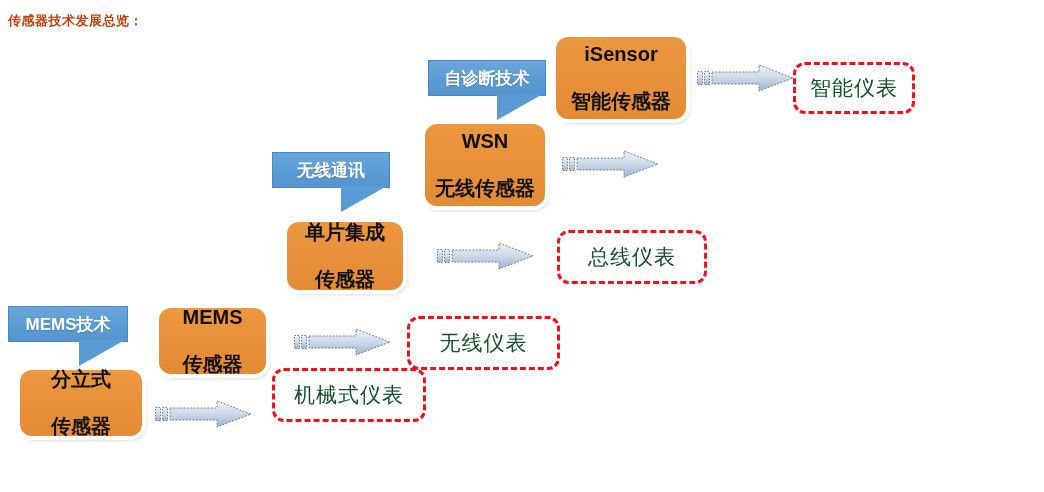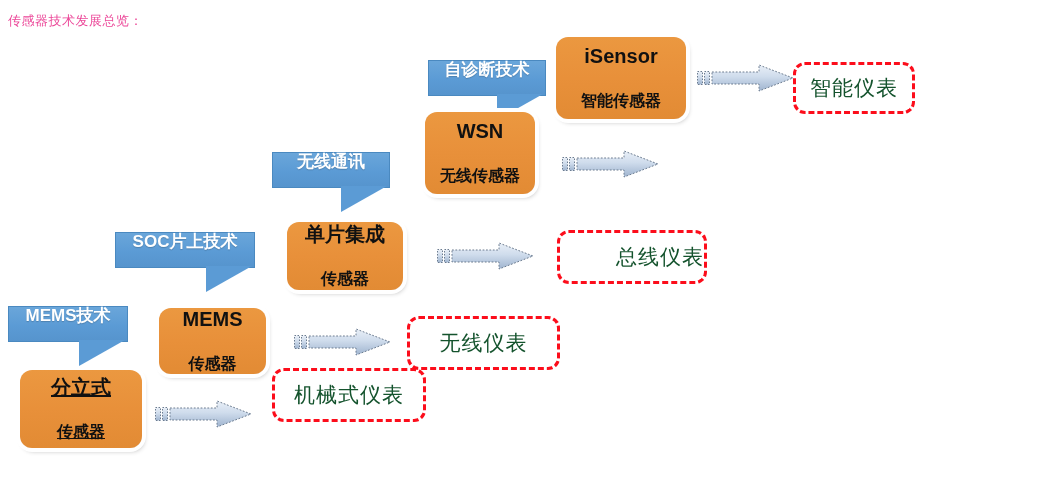--- a/index.html
+++ b/index.html
@@ -17,32 +17,33 @@
   #canvas {
     position: relative;
     width: 1044px;
     height: 492px;
   }
   .page-title {
     position: absolute;
     left: 8px;
     top: 12px;
     font-size: 13px;
-    font-weight: normal;
-    color: #ec4899;
+    font-weight: bold;
+    color: #c2410c;
     letter-spacing: 0.5px;
     white-space: nowrap;
   }
 
   
   .callout {
     position: absolute;
     background: linear-gradient(to bottom, #6aa6da 0%, #5b9bd5 55%, #5694cd 100%);
     border: 1px solid #4a89c0;
     display: flex;
+    align-items: center;
     justify-content: center;
     box-sizing: border-box;
   }
   .callout .callout-label {
     color: #ffffff;
     font-weight: bold;
     font-size: 17px;
     line-height: 1;
     white-space: nowrap;
     text-shadow: 0 1px 1px rgba(0,0,0,0.18);
@@ -72,21 +73,21 @@
     gap: 24px;
   }
   .sensorbox .line1 {
     font-weight: bold;
     font-size: 20px;
     line-height: 1.15;
     white-space: nowrap;
   }
   .sensorbox .line2 {
     font-weight: bold;
-    font-size: 16px;
+    font-size: 20px;
     line-height: 1.15;
     white-space: nowrap;
     margin-top: 0;
   }
 
   
   .arrow {
     position: absolute;
   }
 
@@ -143,45 +144,41 @@
 
   <div class="resultbox" style="left:793px; top:62px; width:122px; height:52px;">
     <span class="result-label">智能仪表</span>
   </div>
 
   <div class="callout" style="left:272px; top:152px; width:118px; height:36px;">
     <span class="callout-label">无线通讯</span>
     <span class="tail"></span>
   </div>
 
-  <div class="sensorbox" style="left:425px; top:112px; width:110px; height:82px;">
+  <div class="sensorbox" style="left:425px; top:124px; width:120px; height:82px;">
     <span class="line1">WSN</span>
     <span class="line2">无线传感器</span>
   </div>
 
   <div class="arrow" style="left:562px; top:148px; width:98px; height:32px;">
     <svg width="98" height="32" viewBox="0 0 98 32" xmlns="http://www.w3.org/2000/svg">
       <defs>
         <linearGradient id="ag2" x1="0" y1="0" x2="0" y2="1">
           <stop offset="0%" stop-color="#e9eff7"></stop>
           <stop offset="45%" stop-color="#cfdcec"></stop>
           <stop offset="100%" stop-color="#9fb4cf"></stop>
         </linearGradient>
       </defs>
       <rect x="0.5" y="9.5" width="5" height="13" fill="url(#ag2)" stroke="#6c7c90" stroke-width="1" stroke-dasharray="1.5,1.5"></rect>
       <rect x="7.5" y="9.5" width="5" height="13" fill="url(#ag2)" stroke="#6c7c90" stroke-width="1" stroke-dasharray="1.5,1.5"></rect>
       <path d="M15,10 L62,10 L62,3 L96,16 L62,29 L62,22 L15,22 Z" fill="url(#ag2)" stroke="#6c7c90" stroke-width="1" stroke-dasharray="1.8,1.6"></path>
     </svg>
   </div>
 
 
-  <div class="callout" style="left:115px; top:232px; width:140px; height:36px;">
-    <span class="callout-label">SOC片上技术</span>
-    <span class="tail"></span>
-  </div>
 
   <div class="sensorbox" style="left:287px; top:222px; width:116px; height:68px;">
     <span class="line1">单片集成</span>
     <span class="line2">传感器</span>
   </div>
 
   <div class="arrow" style="left:437px; top:240px; width:98px; height:32px;">
     <svg width="98" height="32" viewBox="0 0 98 32" xmlns="http://www.w3.org/2000/svg">
       <defs>
         <linearGradient id="ag3" x1="0" y1="0" x2="0" y2="1">
@@ -189,21 +186,21 @@
           <stop offset="45%" stop-color="#cfdcec"></stop>
           <stop offset="100%" stop-color="#9fb4cf"></stop>
         </linearGradient>
       </defs>
       <rect x="0.5" y="9.5" width="5" height="13" fill="url(#ag3)" stroke="#6c7c90" stroke-width="1" stroke-dasharray="1.5,1.5"></rect>
       <rect x="7.5" y="9.5" width="5" height="13" fill="url(#ag3)" stroke="#6c7c90" stroke-width="1" stroke-dasharray="1.5,1.5"></rect>
       <path d="M15,10 L62,10 L62,3 L96,16 L62,29 L62,22 L15,22 Z" fill="url(#ag3)" stroke="#6c7c90" stroke-width="1" stroke-dasharray="1.8,1.6"></path>
     </svg>
   </div>
 
-  <div class="resultbox" style="left:557px; top:230px; width:150px; height:54px;justify-content:flex-end;">
+  <div class="resultbox" style="left:557px; top:230px; width:150px; height:54px;">
     <span class="result-label">总线仪表</span>
   </div>
 
   <div class="callout" style="left:8px; top:306px; width:120px; height:36px;">
     <span class="callout-label">MEMS技术</span>
     <span class="tail"></span>
   </div>
 
   <div class="sensorbox" style="left:159px; top:308px; width:107px; height:66px;">
     <span class="line1">MEMS</span>
@@ -222,21 +219,21 @@
       <rect x="0.5" y="9.5" width="5" height="13" fill="url(#ag4)" stroke="#6c7c90" stroke-width="1" stroke-dasharray="1.5,1.5"></rect>
       <rect x="7.5" y="9.5" width="5" height="13" fill="url(#ag4)" stroke="#6c7c90" stroke-width="1" stroke-dasharray="1.5,1.5"></rect>
       <path d="M15,10 L62,10 L62,3 L96,16 L62,29 L62,22 L15,22 Z" fill="url(#ag4)" stroke="#6c7c90" stroke-width="1" stroke-dasharray="1.8,1.6"></path>
     </svg>
   </div>
 
   <div class="resultbox" style="left:407px; top:316px; width:153px; height:54px;">
     <span class="result-label">无线仪表</span>
   </div>
 
-  <div class="sensorbox" style="left:20px; top:370px; width:122px; height:78px;text-decoration:underline;">
+  <div class="sensorbox" style="left:20px; top:370px; width:122px; height:66px;">
     <span class="line1">分立式</span>
     <span class="line2">传感器</span>
   </div>
 
   <div class="arrow" style="left:155px; top:398px; width:98px; height:32px;">
     <svg width="98" height="32" viewBox="0 0 98 32" xmlns="http://www.w3.org/2000/svg">
       <defs>
         <linearGradient id="ag5" x1="0" y1="0" x2="0" y2="1">
           <stop offset="0%" stop-color="#e9eff7"></stop>
           <stop offset="45%" stop-color="#cfdcec"></stop>

